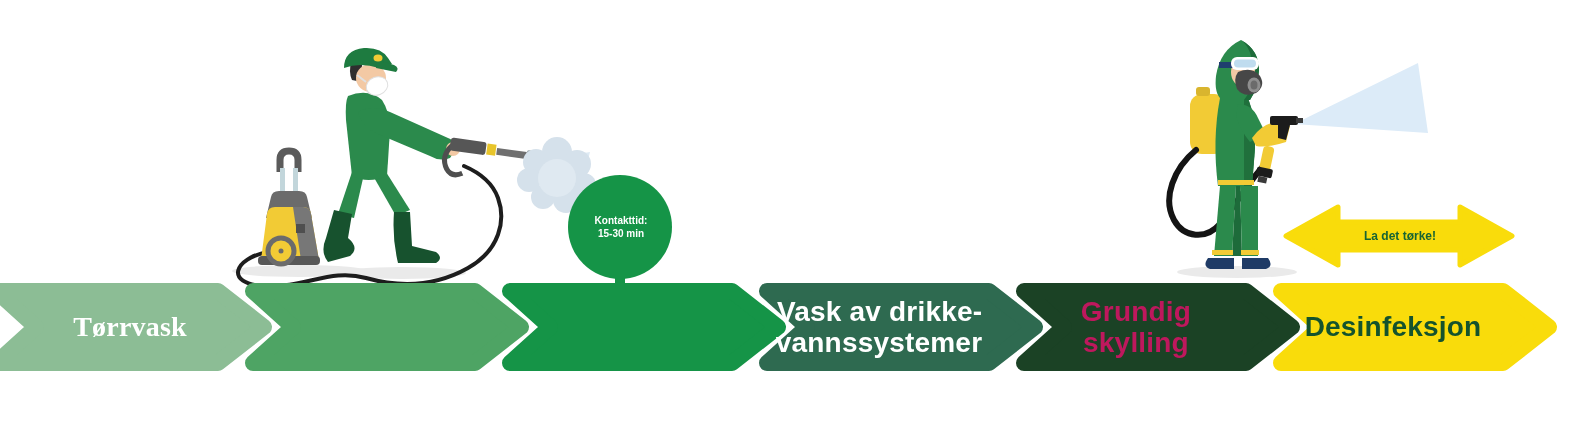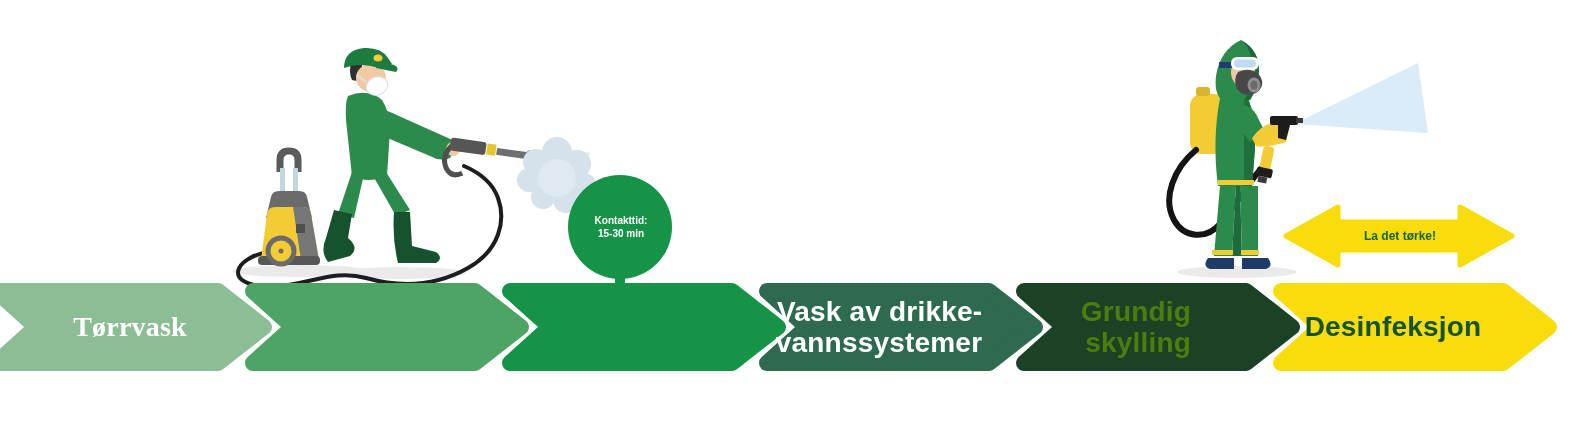--- a/index.html
+++ b/index.html
@@ -150,21 +150,21 @@
       <rect x="615" y="263" width="10" height="23" fill="#159447"></rect>
       <circle cx="620" cy="227" r="52" fill="#159447"></circle>
     </g>
 
     <polygon points="1286,236 1338,207 1338,222 1460,222 1460,207 1512,236 1460,265 1460,250 1338,250 1338,265" stroke-width="5" stroke-linejoin="round" fill="#F9DC0B" stroke="#F9DC0B"></polygon>
   </svg>
 
   <div class="step-label" style="left: 0px; width: 260px; color: rgb(255, 255, 255); font-family: Liberation Serif, serif;">Tørrvask</div>
   <div class="step-label" style="left: 759px; color: rgb(255, 255, 255); text-align: right;">Vask av drikke-
 vannssystemer</div>
-  <div class="step-label" style="left: 1016px; color: #4d7c0f; text-align: right;">Grundig
+  <div class="step-label" style="left: 1016px; color: #be185d;">Grundig
 skylling</div>
   <div class="step-label" style="left: 1273px; color: rgb(20, 83, 45); text-align: center;">Desinfeksjon</div>
 
   <div class="badge-label" style="color: rgb(255, 255, 255);">Kontakttid:
 15-30 min</div>
   <div class="callout-label" style="color: rgb(23, 100, 51);">La det tørke!</div>
 
 </div>
 
 </body></html>

